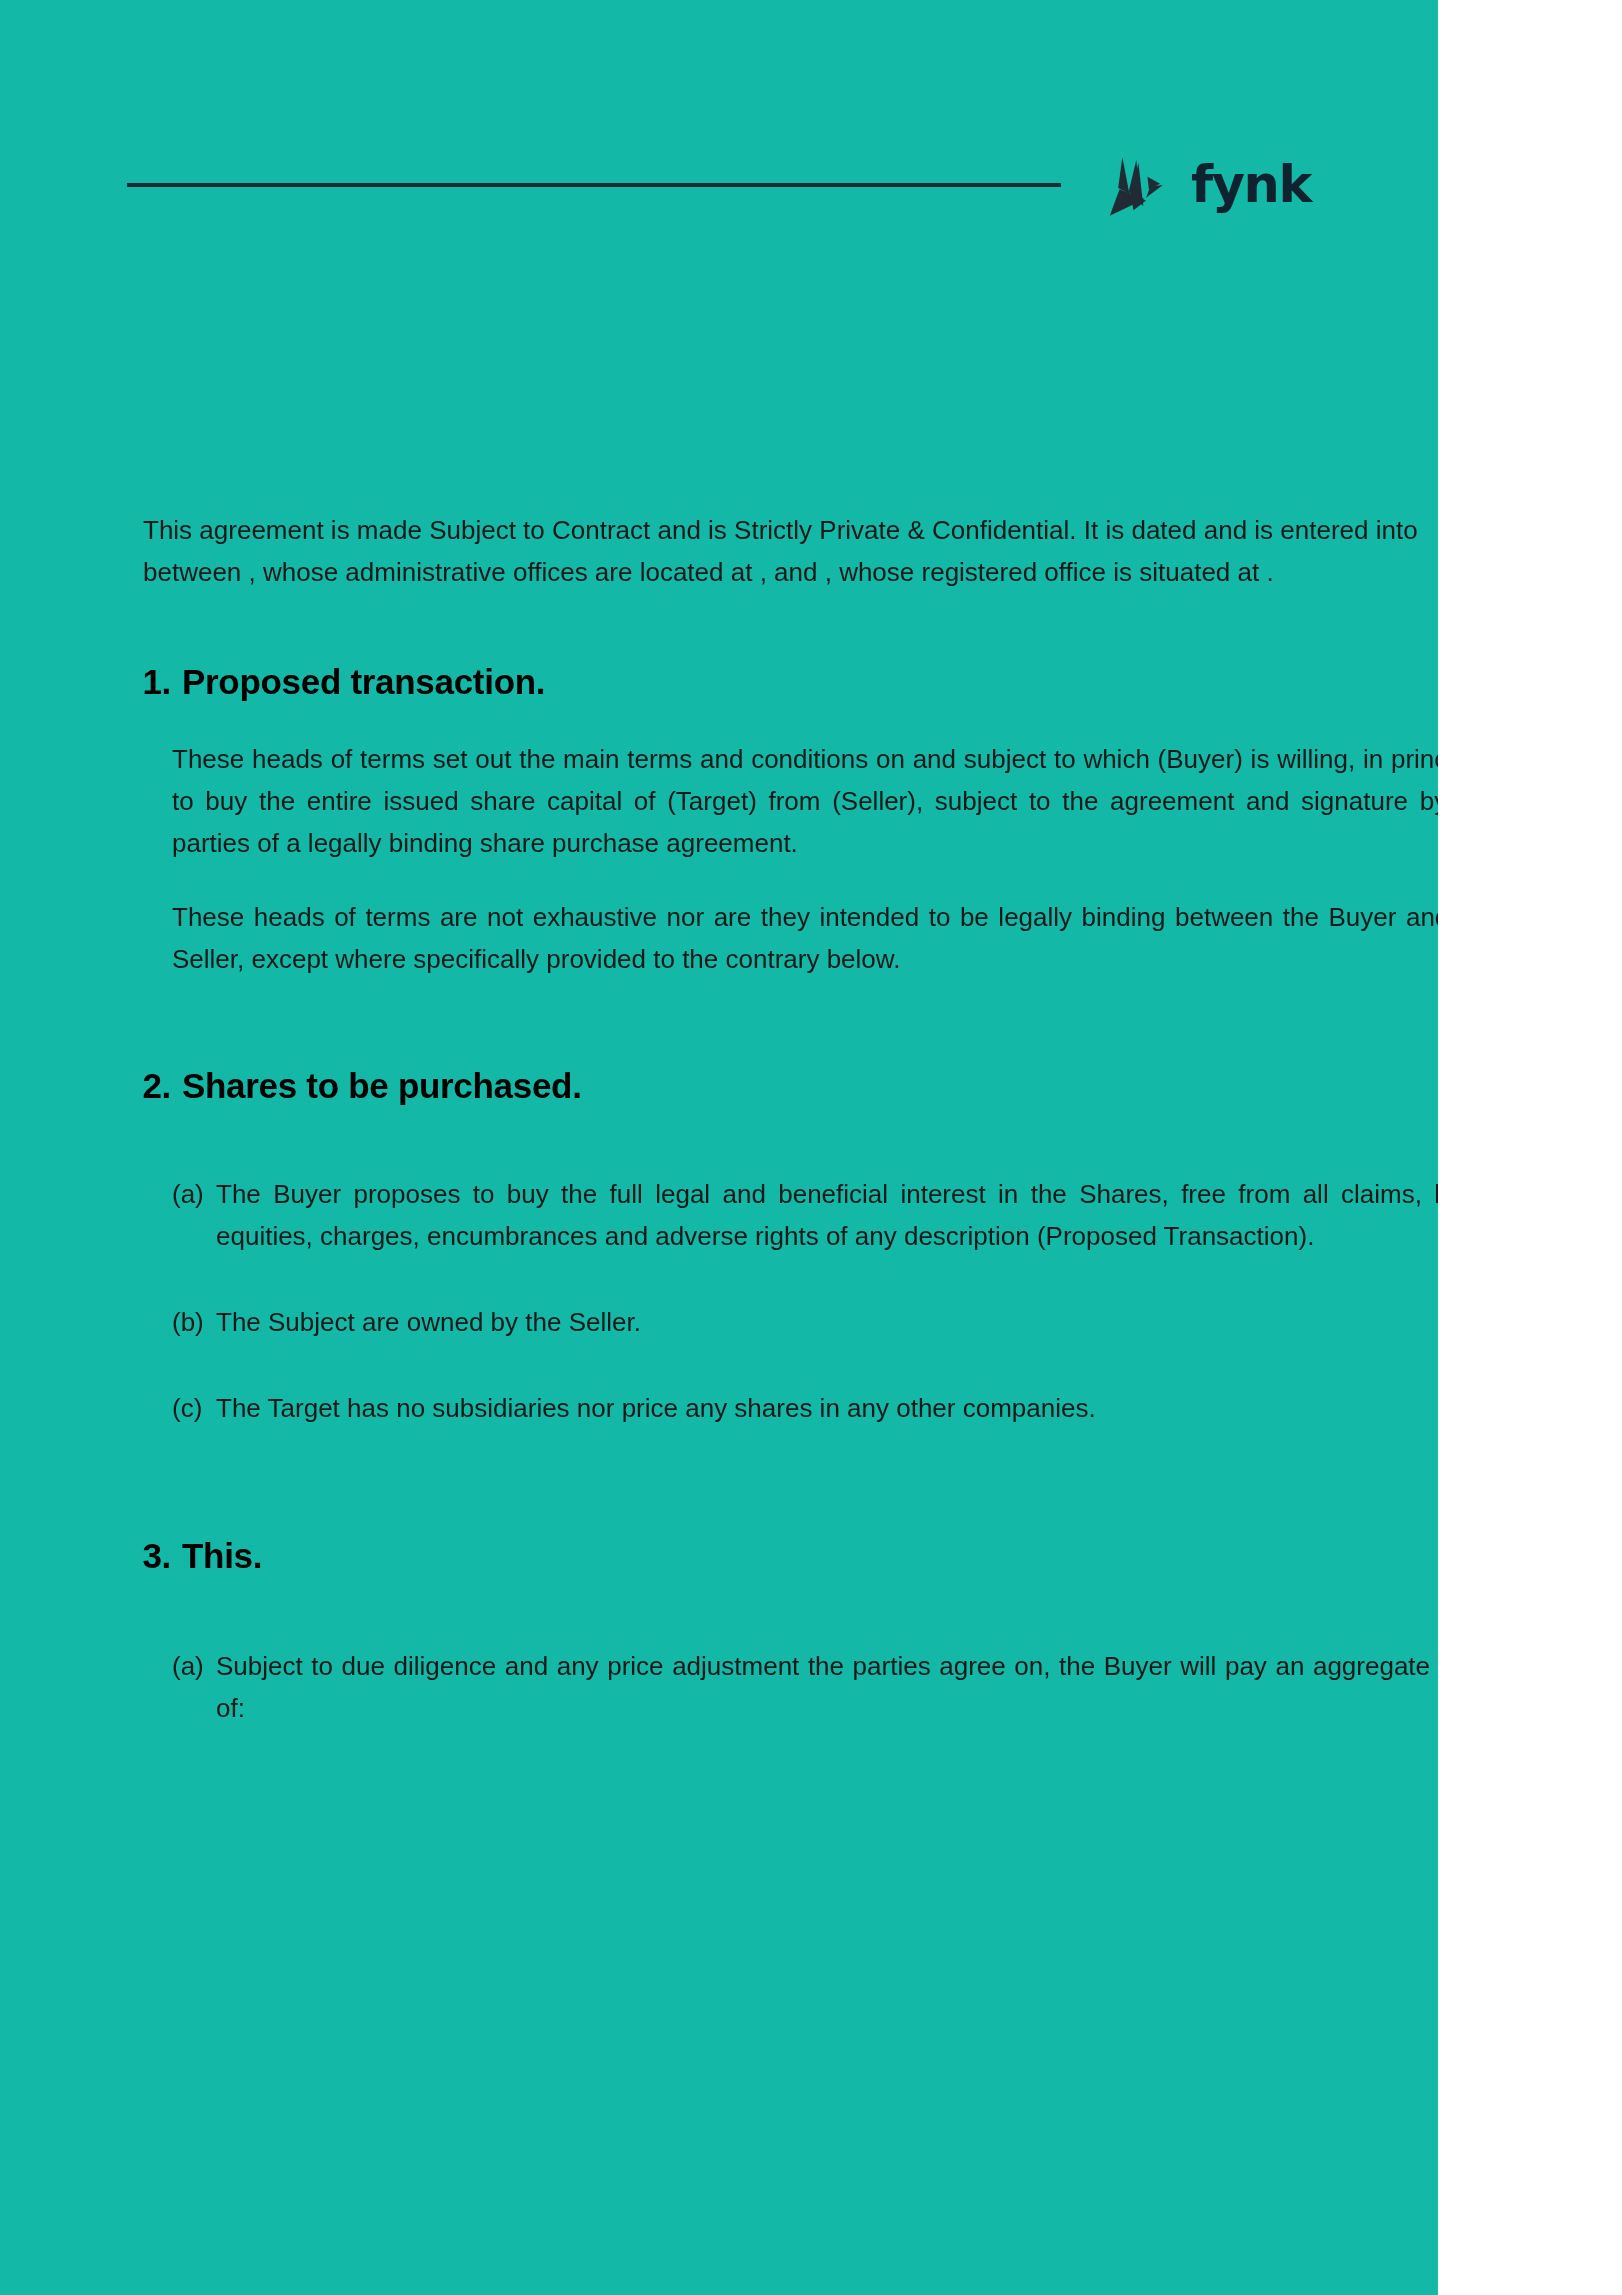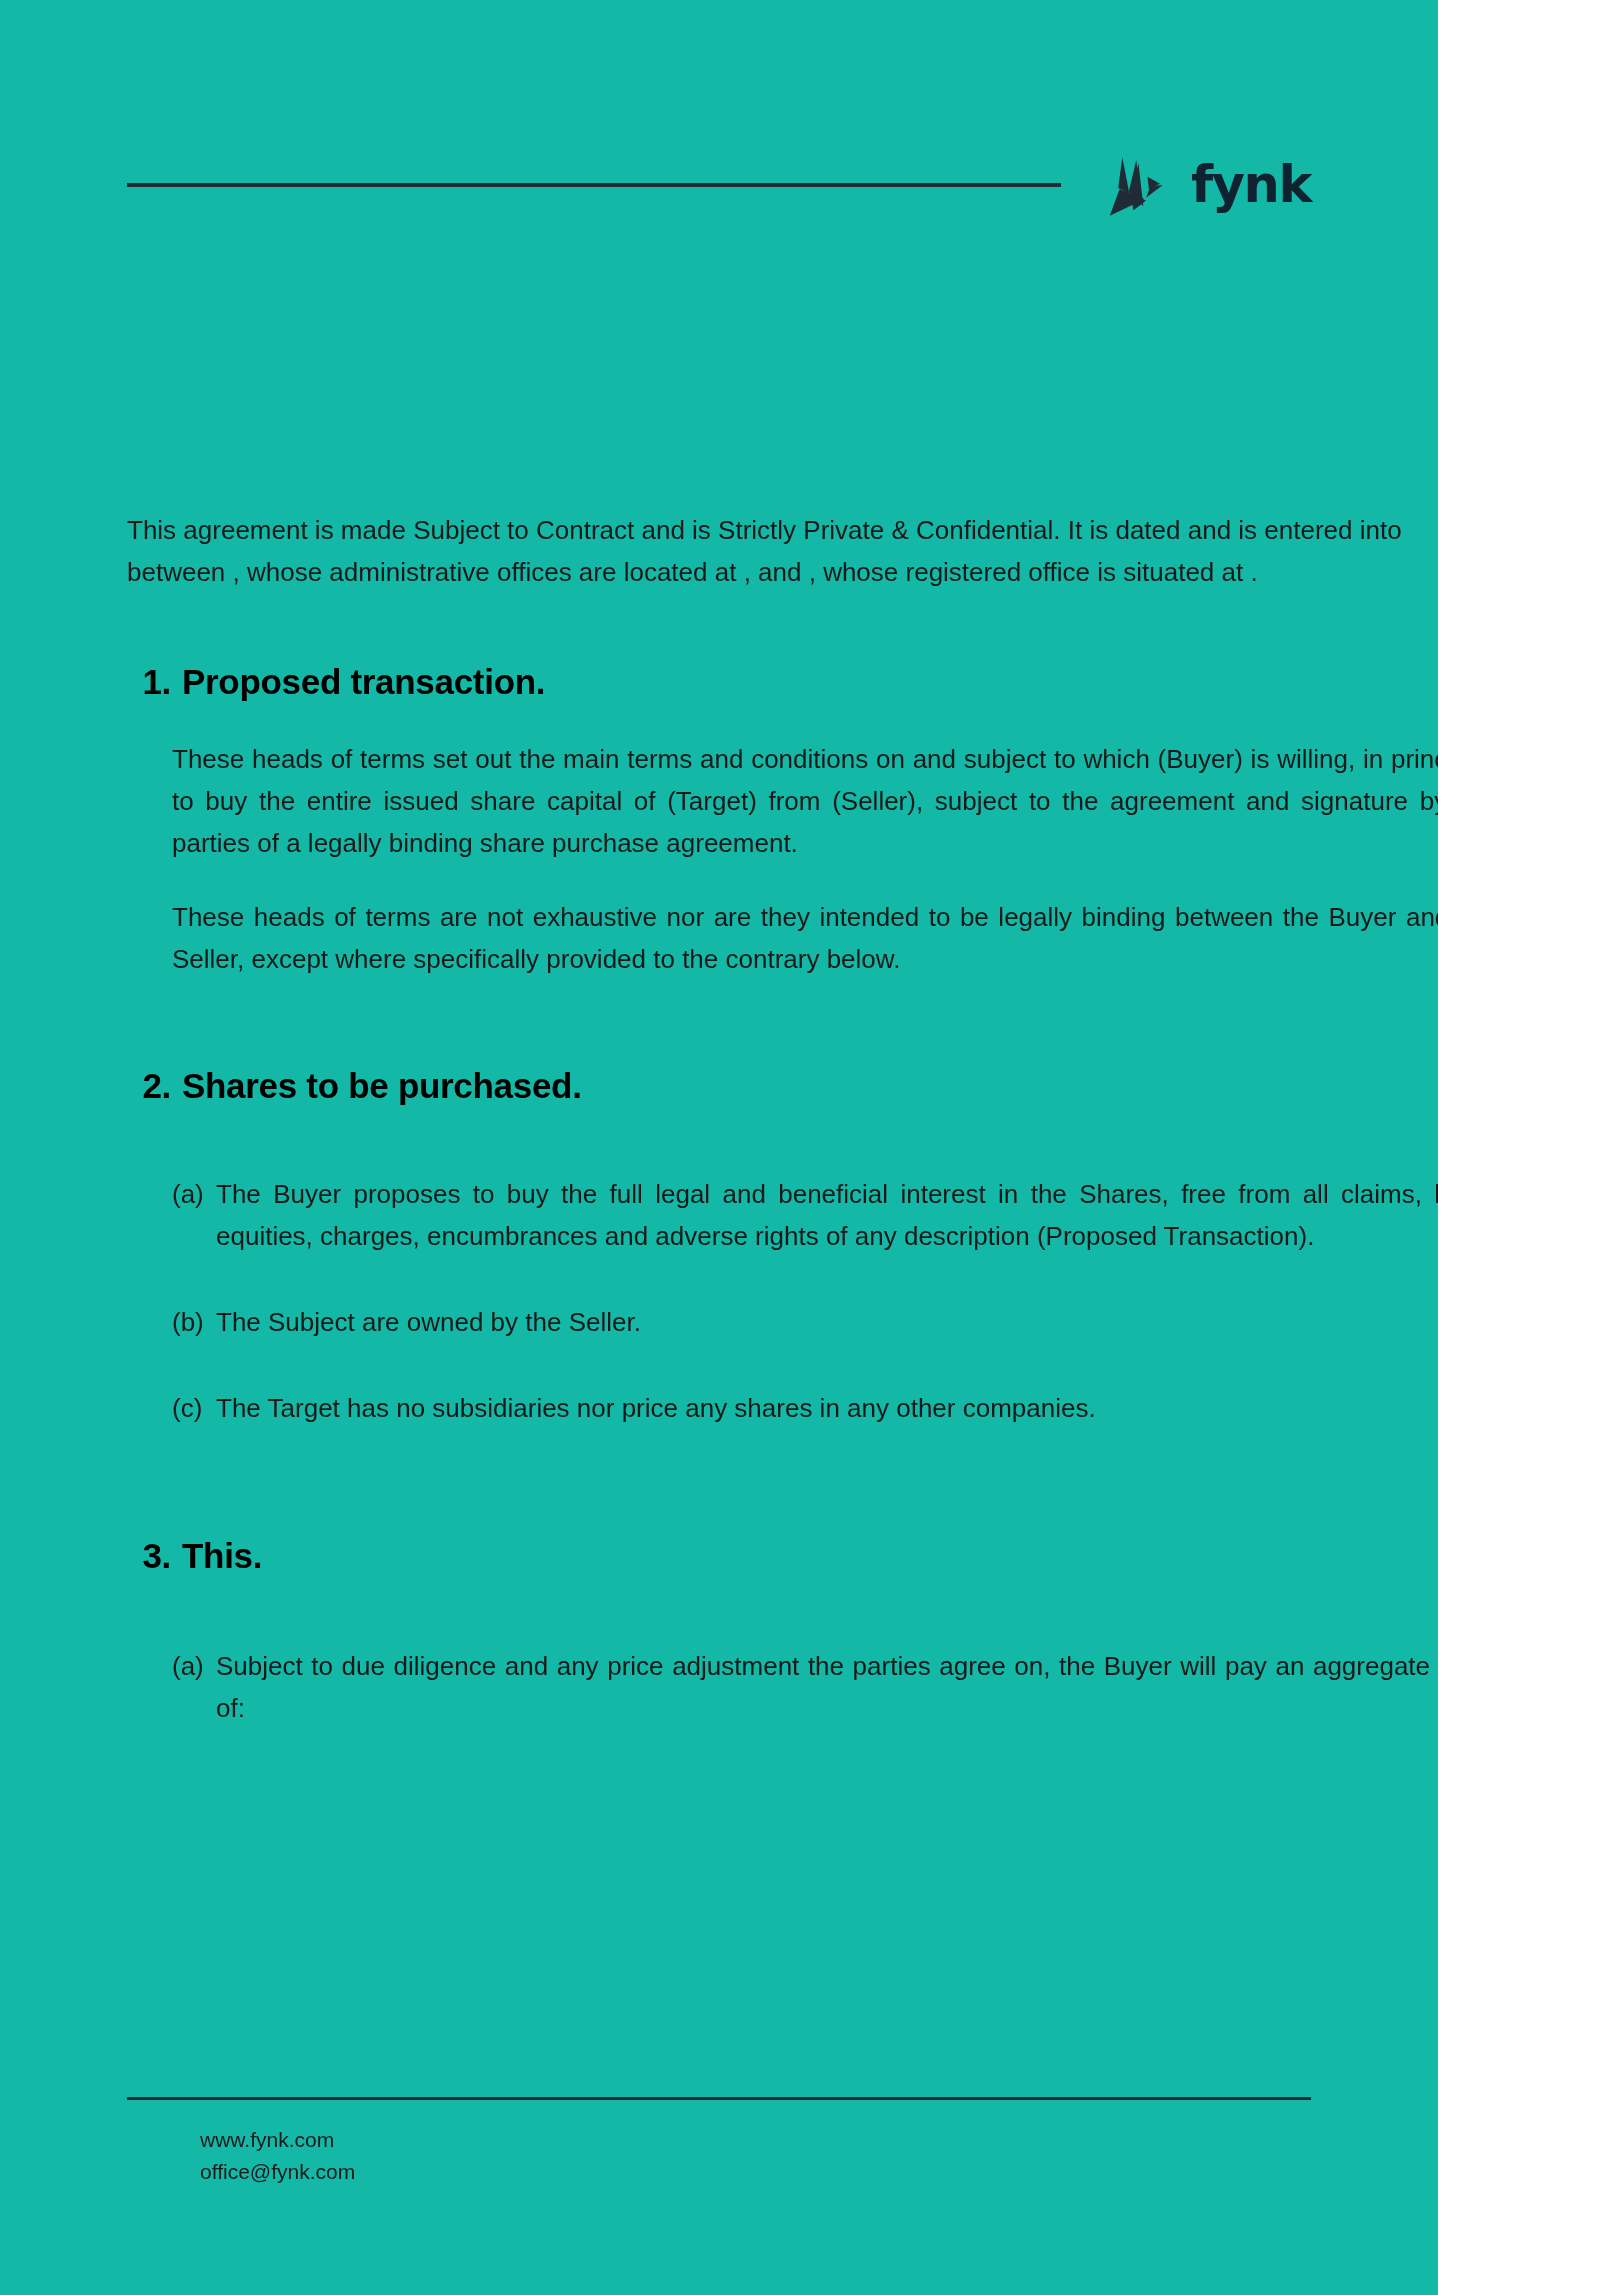--- a/index.html
+++ b/index.html
@@ -80,21 +80,21 @@
     top: 509px;
     left: 127px;
     width: 1368px;
   }
 
   .intro {
     font-size: 26px;
     line-height: 1.62;
     color: #1a1a1a;
     text-align: left;
-    margin: 0 0 69px 0;
+    margin: 0 0 69px 16px;
   }
 
   .section {
     margin-bottom: 0;
   }
 
   .section-heading {
     display: flex;
     align-items: baseline;
     font-size: 35px;
@@ -245,22 +245,15 @@
       <div class="alpha-list">
         <div class="alpha-item">
           <span class="alpha-marker">(a)</span>
           <span class="alpha-text">Subject to due diligence and any price adjustment the parties agree on, the Buyer will pay an aggregate price of:</span>
         </div>
       </div>
     </div>
 
   </div>
 
-  <div class="page-footer">
-    <div class="footer-rule"></div>
-    <div class="footer-lines">
-      <span class="footer-line">www.fynk.com</span>
-      <span class="footer-line">office@fynk.com</span>
-    </div>
-  </div>
 
 </div>
 
 
 </body></html>

